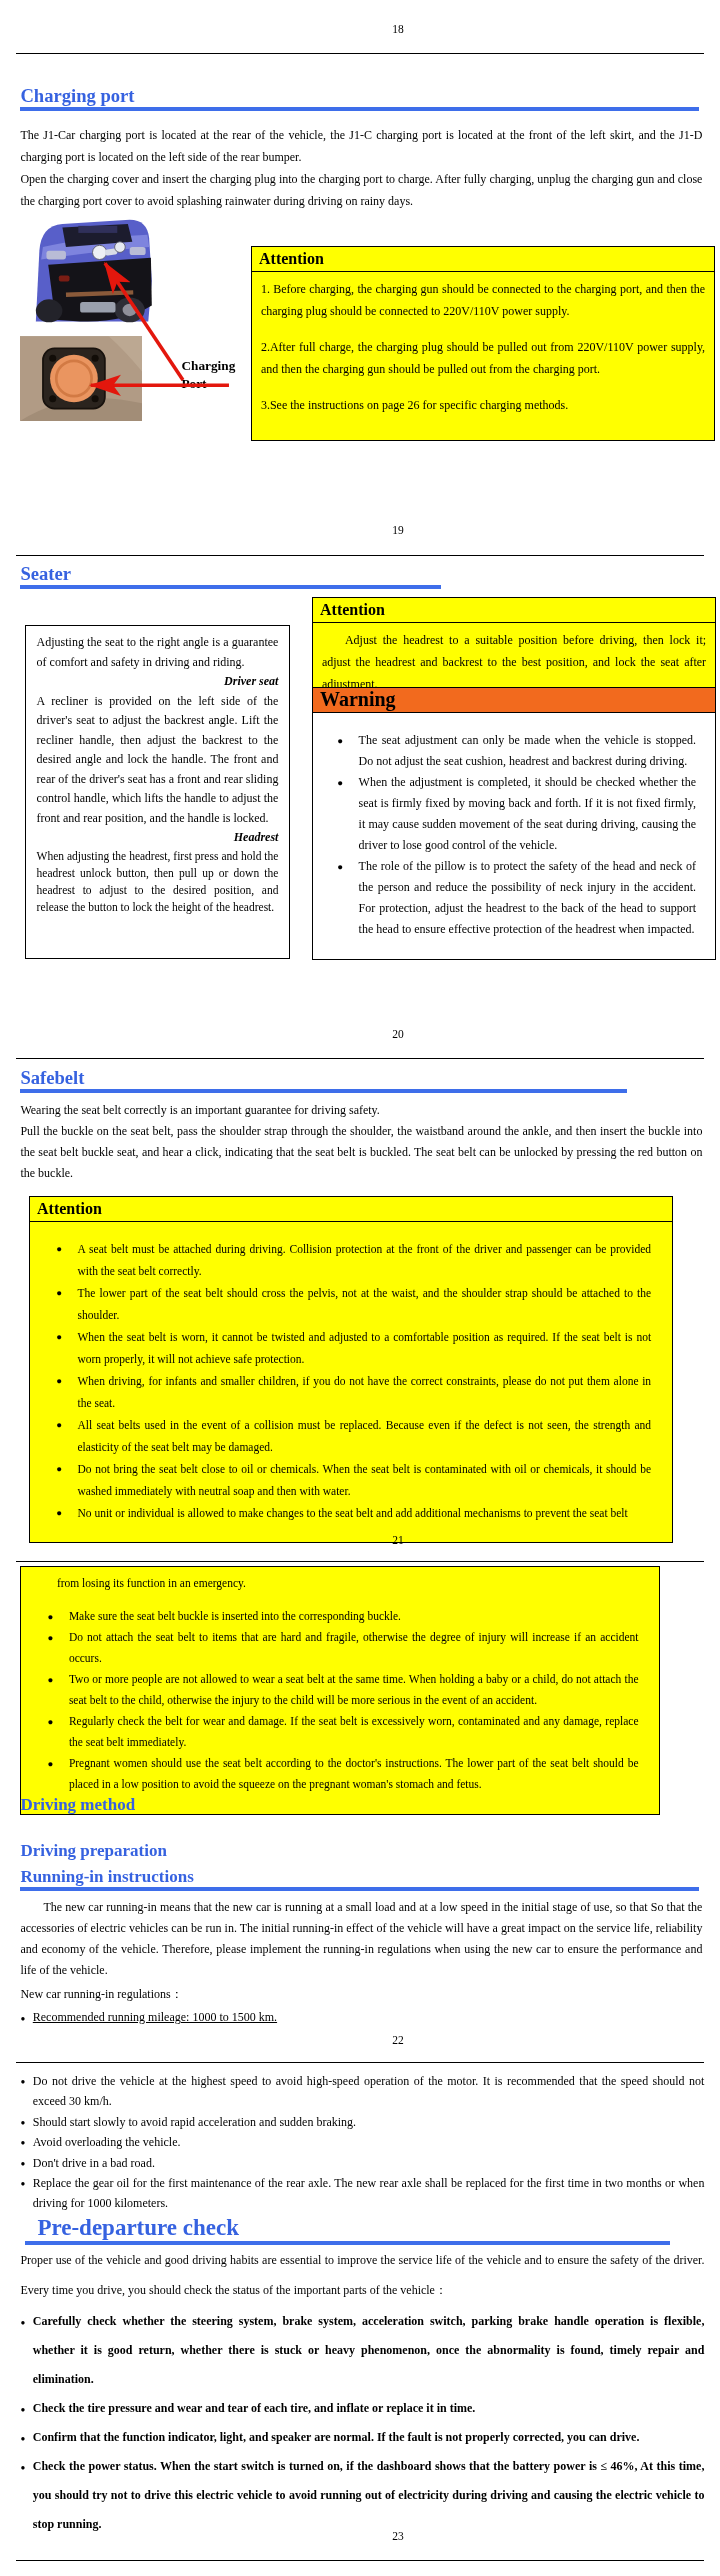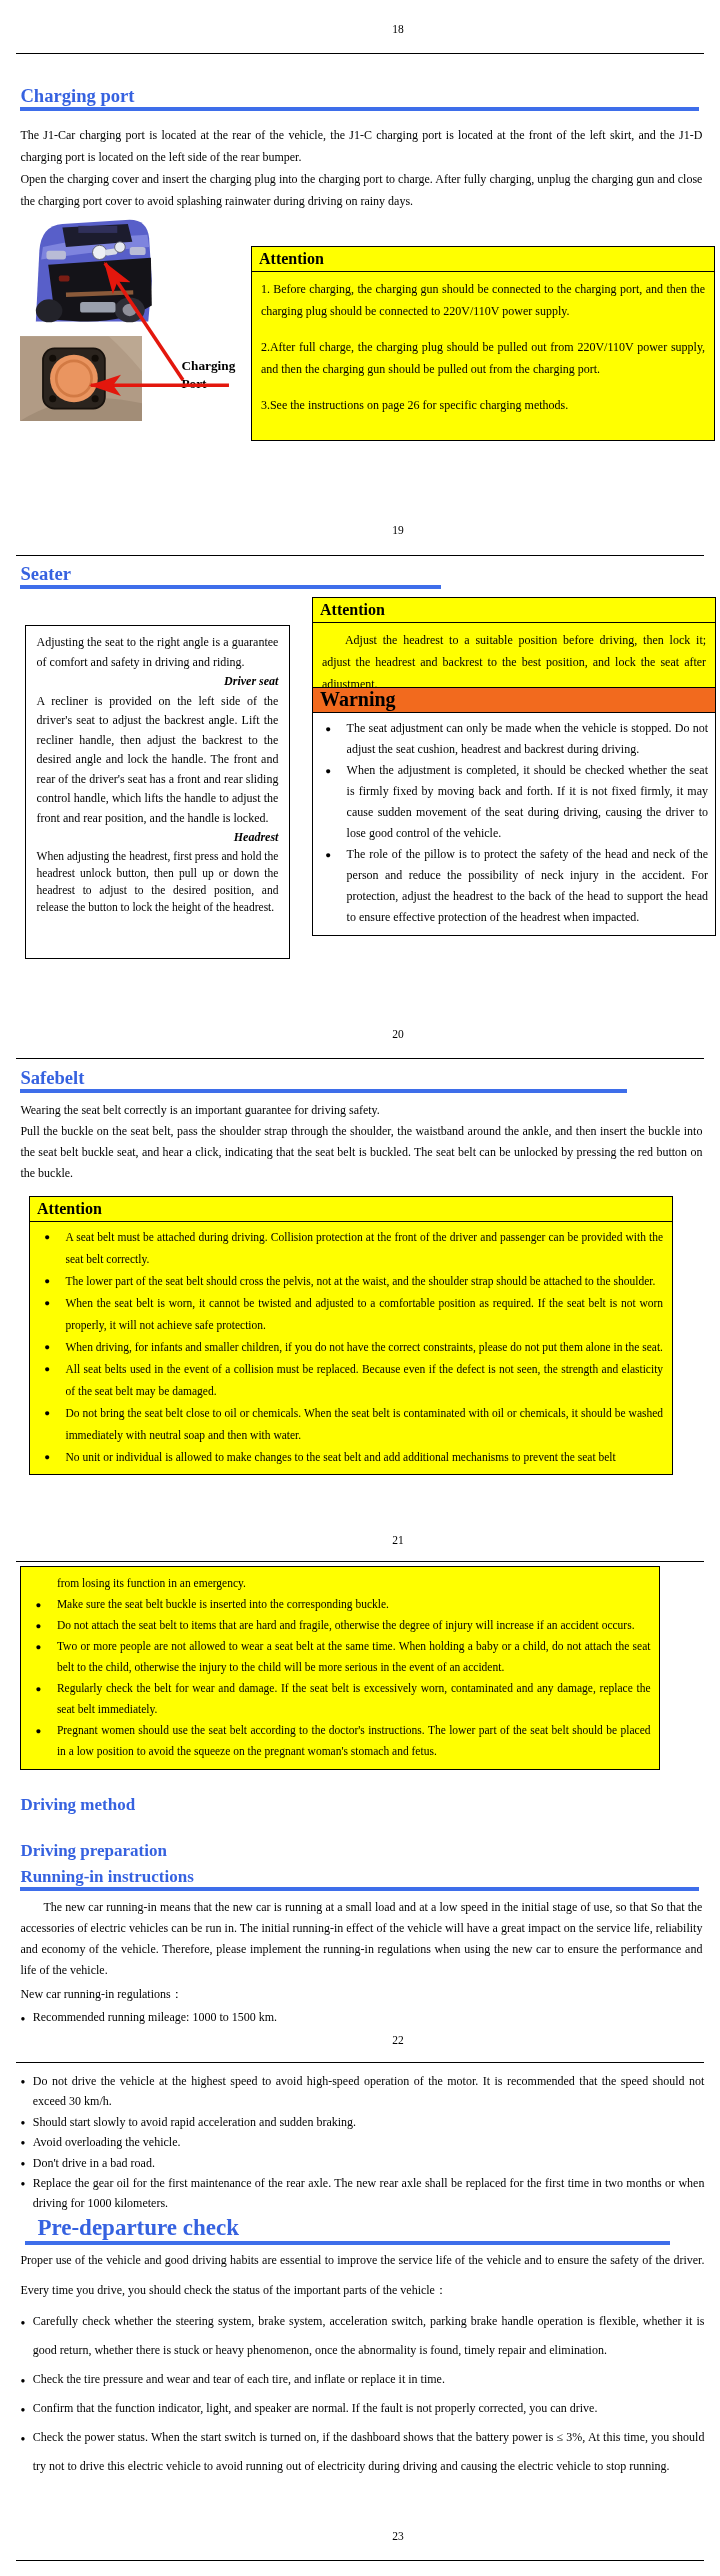--- a/index.html
+++ b/index.html
@@ -24,30 +24,30 @@
   .para{font-size:12px;line-height:22px;text-align:justify;}
   .plain{text-align:left;}
   
   .ybox{background:var(--attention-yellow);border:1.8px solid #000;}
   .box-title{font-weight:bold;font-size:16px;line-height:21px;padding:0.9px 7px 1.8px;border-bottom:1.8px solid #000;}
   .box-body{padding:6.2px 8.9px 8px;font-size:12px;}
   .box-para{line-height:22px;text-align:justify;margin:0;}
   .gap16{margin-top:14px;}
   .gap22{margin-top:19.5px;}
   
-  .dots{list-style:none;margin:0;padding:0;}
+  .dots{list-style:none;margin:12px;padding:0;}
   .dots li{position:relative;padding-left:26.6px;text-align:justify;margin:0;}
   .dots li::before{content:"\25CF";position:absolute;left:5.3px;top:0;font-size:9.7px;}
   .lead-cont{padding-left:26.6px;text-align:left;}
   
   .pb{list-style:none;margin:0;padding:0;font-size:12px;}
   .pb li{position:relative;padding-left:12.4px;text-align:justify;}
   .pb li::before{content:"\25CF";position:absolute;left:0;top:0.9px;font-size:8px;}
-  .lh24 li{line-height:21px;}
-  .lh33 li{line-height:29px;}
+  .lh24 li{line-height:21px;text-decoration:underline;}
+  .lh33 li{line-height:29px;font-weight:bold;}
   
   .warn-title{background:var(--warning-orange);border:1.8px solid #000;font-weight:bold;font-size:20px;line-height:21px;padding:0.9px 7px 1.8px;}
   .warn-body{background:#fff;border:1.8px solid #000;border-top:none;padding:5.3px 7px 7px;font-size:12px;}
   .warn-body .dots li{line-height:21px;}
   
   .seat-box{border:1.8px solid #000;padding:7px 10.6px;font-size:12px;background:#fff;}
   .seat-box p{margin:0;text-align:justify;line-height:19.5px;}
   .seat-box .subhead{font-weight:bold;line-height:19.5px;text-align:right;font-style:italic;}
   .seat-box .tight{line-height:17px;font-size:11.5px;}
   .indent{text-indent:23px;}
@@ -235,20 +235,20 @@
     <div class="sec-txt" style="font-size:23px;padding-left:12.4px">Pre-departure check</div>
     <div class="bar" style="width:645px"></div>
   </div>
 
   <div class="abs para widepara" style="left:20.4px;top:2245px;width:684px">Proper use of the vehicle and good driving habits are essential to improve the service life of the vehicle and to ensure the safety of the driver. Every time you drive, you should check the status of the important parts of the vehicle：</div>
 
   <ul class="abs pb lh33" style="left:20.4px;top:2307px;width:684px">
     <li>Carefully check whether the steering system, brake system, acceleration switch, parking brake handle operation is flexible, whether it is good return, whether there is stuck or heavy phenomenon, once the abnormality is found, timely repair and elimination.</li>
     <li>Check the tire pressure and wear and tear of each tire, and inflate or replace it in time.</li>
     <li>Confirm that the function indicator, light, and speaker are normal. If the fault is not properly corrected, you can drive.</li>
-    <li>Check the power status. When the start switch is turned on, if the dashboard shows that the battery power is ≤ 3%, At this time, you should try not to drive this electric vehicle to avoid running out of electricity during driving and causing the electric vehicle to stop running.</li>
+    <li>Check the power status. When the start switch is turned on, if the dashboard shows that the battery power is ≤ 46%, At this time, you should try not to drive this electric vehicle to avoid running out of electricity during driving and causing the electric vehicle to stop running.</li>
   </ul>
 
   <div class="abs pagenum" style="top:2530px">23</div>
   <div class="abs hrule" style="top:2560px"></div>
 
 </div>
 
 
 </body></html>

